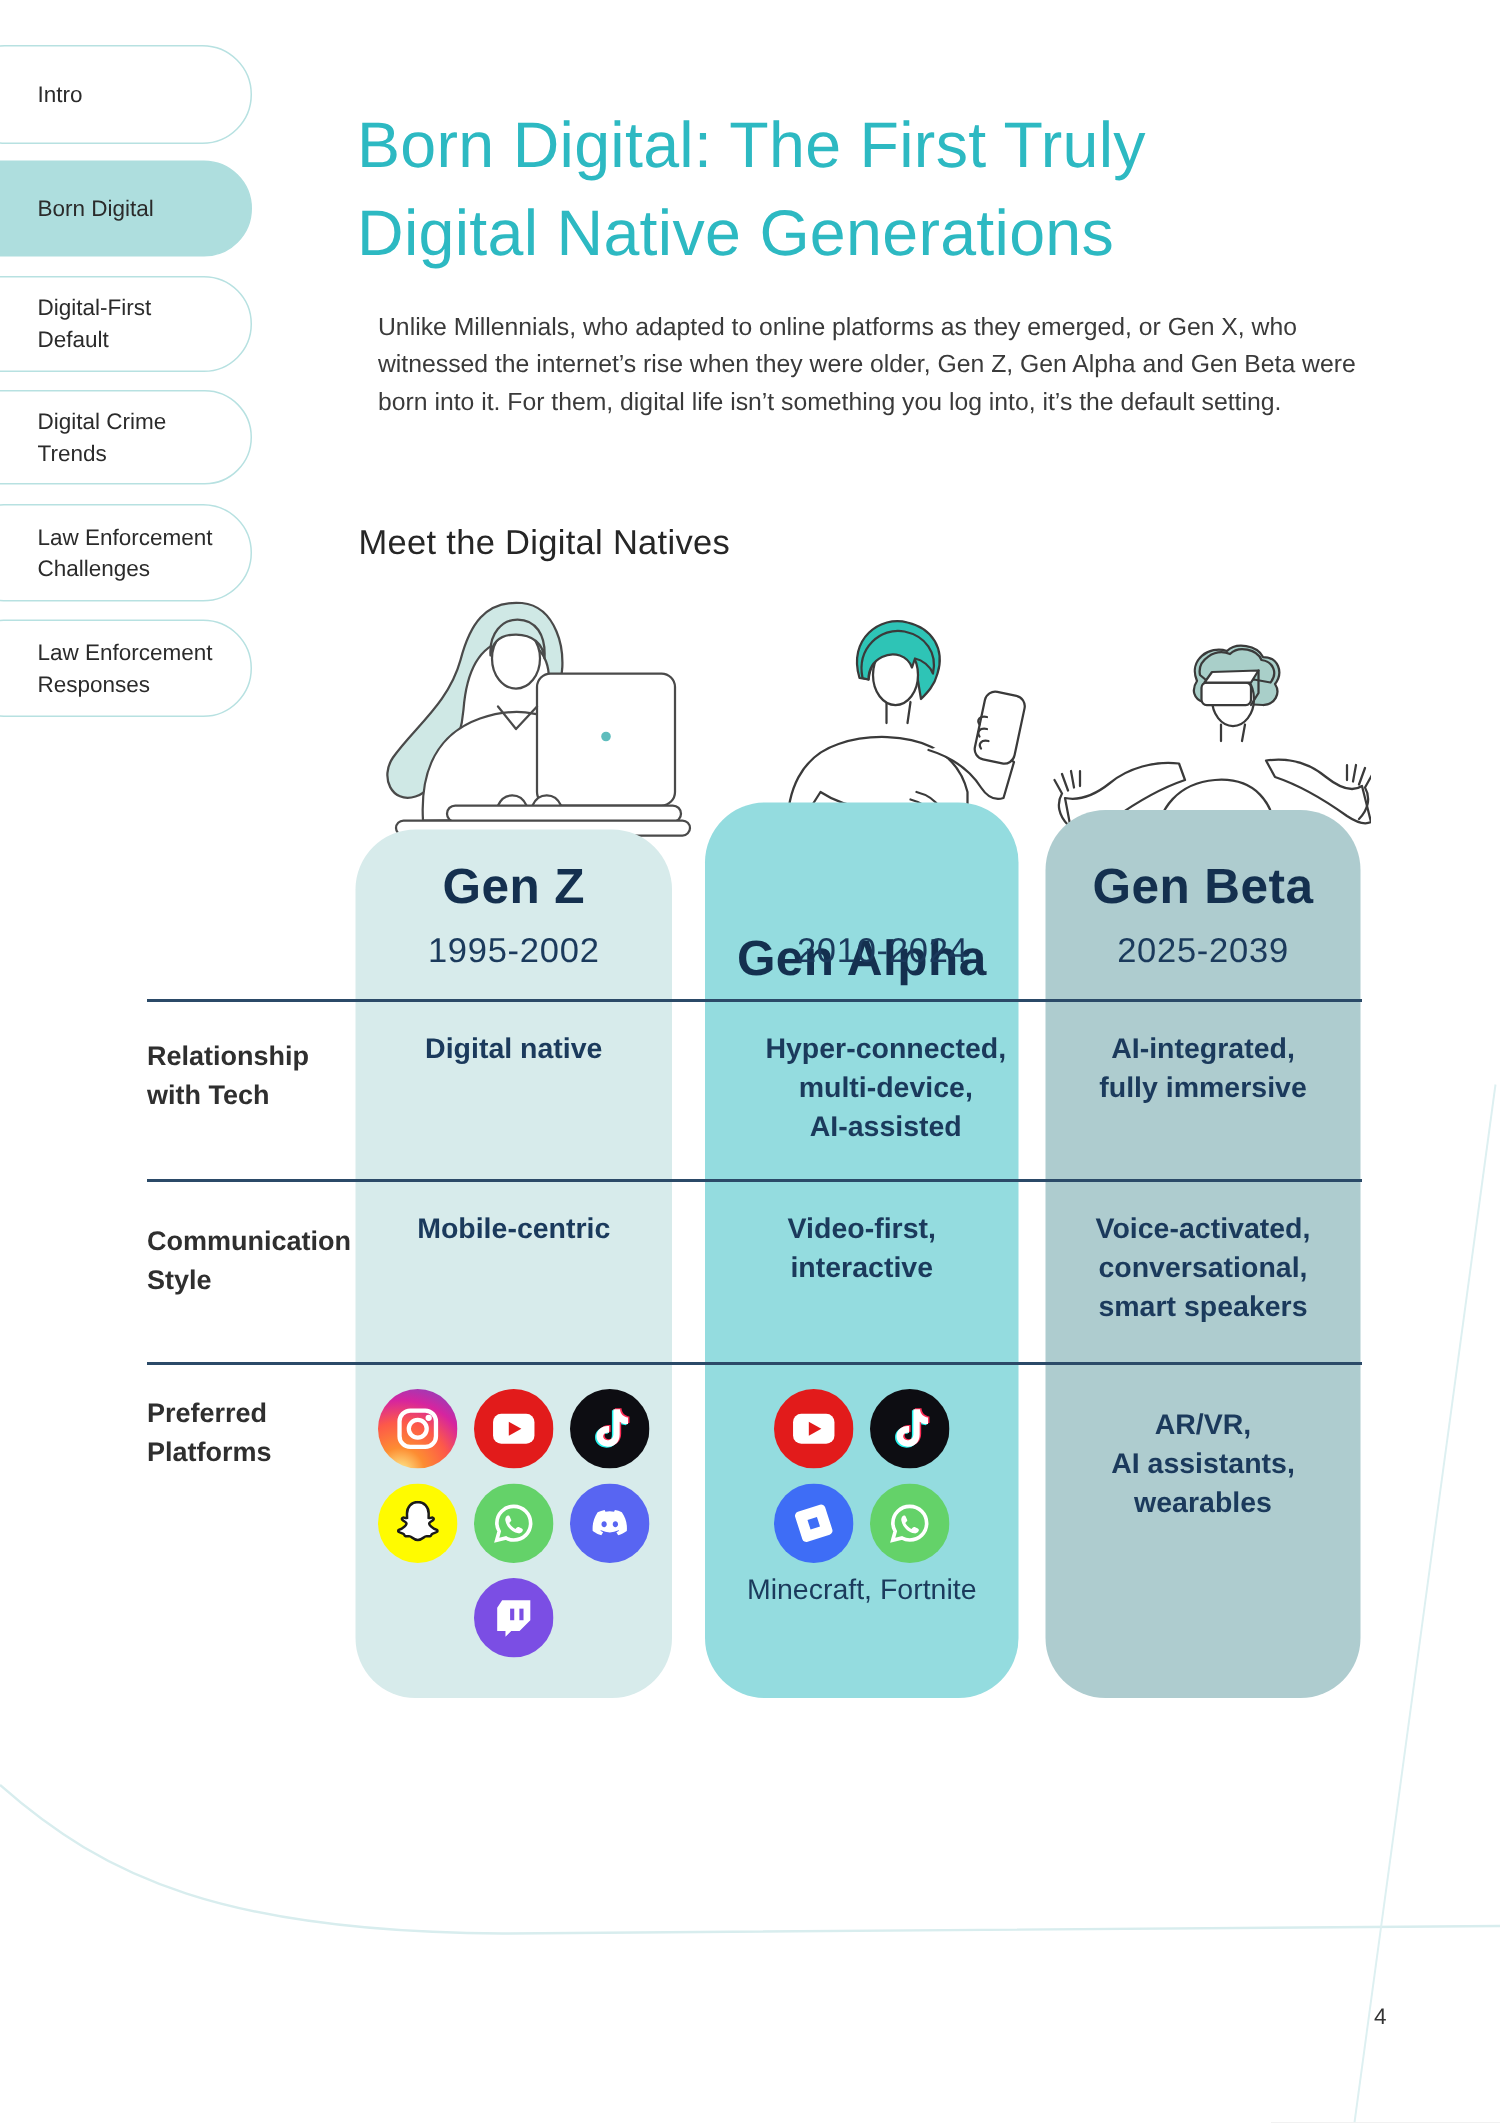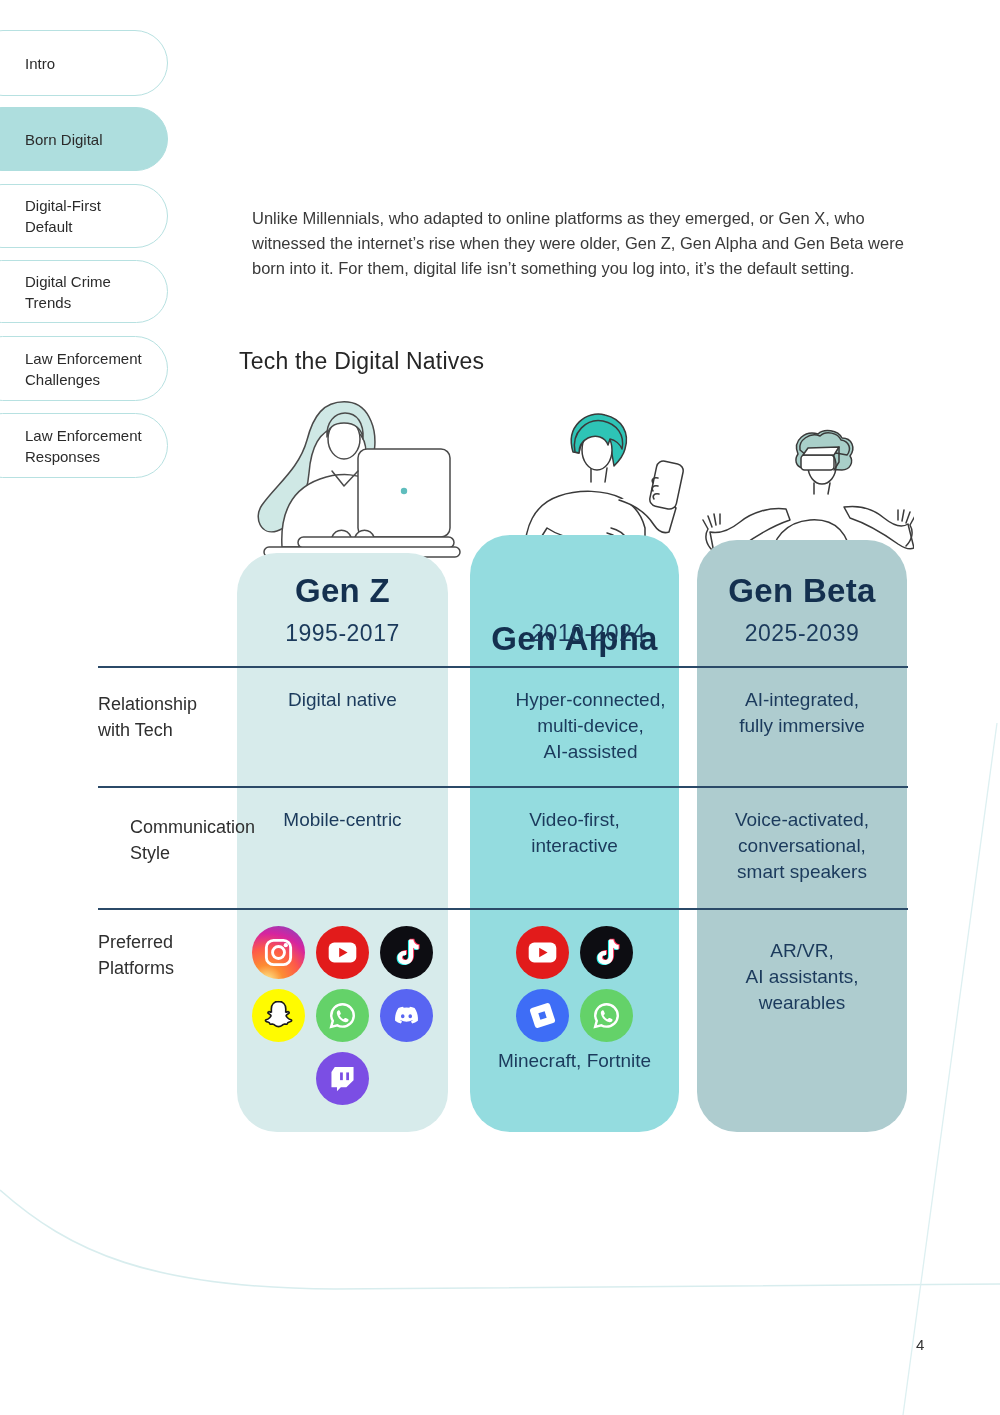--- a/index.html
+++ b/index.html
@@ -2,21 +2,21 @@
 <html><head>
 <meta charset="utf-8">
 <style>
   * { margin:0; padding:0; box-sizing:border-box; }
   html,body { background:#e8e8e8; }
   .page {
     position:relative; width:1000px; height:1415px; margin:0 auto;
     background:#ffffff; overflow:hidden;
     font-family:"Liberation Sans", sans-serif; color:#333;
   }
-  .preline { white-space:pre-line; }
+  .preline { white-space:pre-line;font-weight:bold; }
 
   
   .pill {
     position:absolute; left:-30px; width:198px;
     border:1.5px solid #b7e1e1; border-radius:34px; background:#fff;
     display:flex; align-items:center; padding-left:54px;
     font-size:15px; line-height:1.4; color:#2b2b2b; cursor:pointer;
   }
   .pill.active { background:#aedede; border-color:#aedede; }
 
@@ -95,22 +95,24 @@
       <span style="width:110px;">Digital Crime Trends</span>
     </div>
     <div class="pill" style="top:336px; height:65px;">
       <span style="width:135px;">Law Enforcement Challenges</span>
     </div>
     <div class="pill" style="top:413px; height:65px;">
       <span style="width:135px;">Law Enforcement Responses</span>
     </div>
   </nav>
 
+  <h1 class="title preline">Born Digital: The First Truly
+Digital Native Generations</h1>
   <p class="intro">Unlike Millennials, who adapted to online platforms as they emerged, or Gen X, who witnessed the internet’s rise when they were older, Gen Z, Gen Alpha and Gen Beta were born into it. For them, digital life isn’t something you log into, it’s the default setting.</p>
-  <h2 class="section-heading">Tech the Digital Natives</h2>
+  <h2 class="section-heading">Meet the Digital Natives</h2>
 
   <svg class="figure" style="left:228px; top:395px;" width="238" height="168" viewBox="0 0 238 168">
     <g stroke="#4a4a4a" stroke-width="1.5" stroke-linecap="round" stroke-linejoin="round">
       <path d="M120,7 C95,5 85,22 79,45 C71,74 48,90 34,110 C25,123 33,141 49,136 C62,132 65,118 72,108 C77,100 80,90 81,78 C83,52 92,36 108,32 C126,28 138,40 138,58 C138,66 135,72 132,78 L141,72 C148,60 149,40 143,26 C138,14 130,8 120,7 Z" fill="#cfe8e5"></path>
       <path d="M54,152 C52,118 64,94 92,84 C112,77 134,78 148,90 C160,100 170,114 180,128 C186,136 194,141 202,143 L206,151 L54,152 Z" fill="#ffffff"></path>
       <path d="M146,110 C158,118 166,130 172,143" fill="none"></path>
       <rect x="130" y="54" width="92" height="88" rx="9" fill="#ffffff"></rect>
       <circle cx="176" cy="96" r="3.2" fill="#5fbdbd" stroke="none"></circle>
       <path d="M104,76 L116,91 L130,76" fill="none"></path>
       <ellipse cx="116" cy="44" rx="16" ry="20" fill="#ffffff"></ellipse>
@@ -156,31 +158,31 @@
   <section>
 
     <div class="gen-col col-z"></div>
     <div class="gen-col col-alpha"></div>
     <div class="gen-col col-beta"></div>
 
     <div class="col-name" style="left:237px; width:211px;">Gen Z</div>
     <div class="col-name" style="left:470px; width:209px;margin-top:48px;">Gen Alpha</div>
     <div class="col-name" style="left:697px; width:210px;">Gen Beta</div>
 
-    <div class="col-years" style="left:237px; width:211px;">1995-2017</div>
+    <div class="col-years" style="left:237px; width:211px;">1995-2002</div>
     <div class="col-years" style="left:470px; width:209px;padding-left:28px;">2010-2024</div>
     <div class="col-years" style="left:697px; width:210px;">2025-2039</div>
 
     <div class="sep" style="top:666px;"></div>
     <div class="sep" style="top:786px;"></div>
     <div class="sep" style="top:908px;"></div>
 
     <div class="row-label preline" style="top:692px;">Relationship
 with Tech</div>
-    <div class="row-label preline" style="top:815px;margin-left:32px;">Communication
+    <div class="row-label preline" style="top:815px;">Communication
 Style</div>
     <div class="row-label preline" style="top:930px;">Preferred
 Platforms</div>
 
     <div class="cell preline" style="left:237px; top:687px; width:211px;">Digital native</div>
     <div class="cell preline" style="left:470px; top:687px; width:209px;padding-left:32px;">Hyper-connected,
 multi-device,
 AI-assisted</div>
     <div class="cell preline" style="left:697px; top:687px; width:210px;">AI-integrated,
 fully immersive</div>

